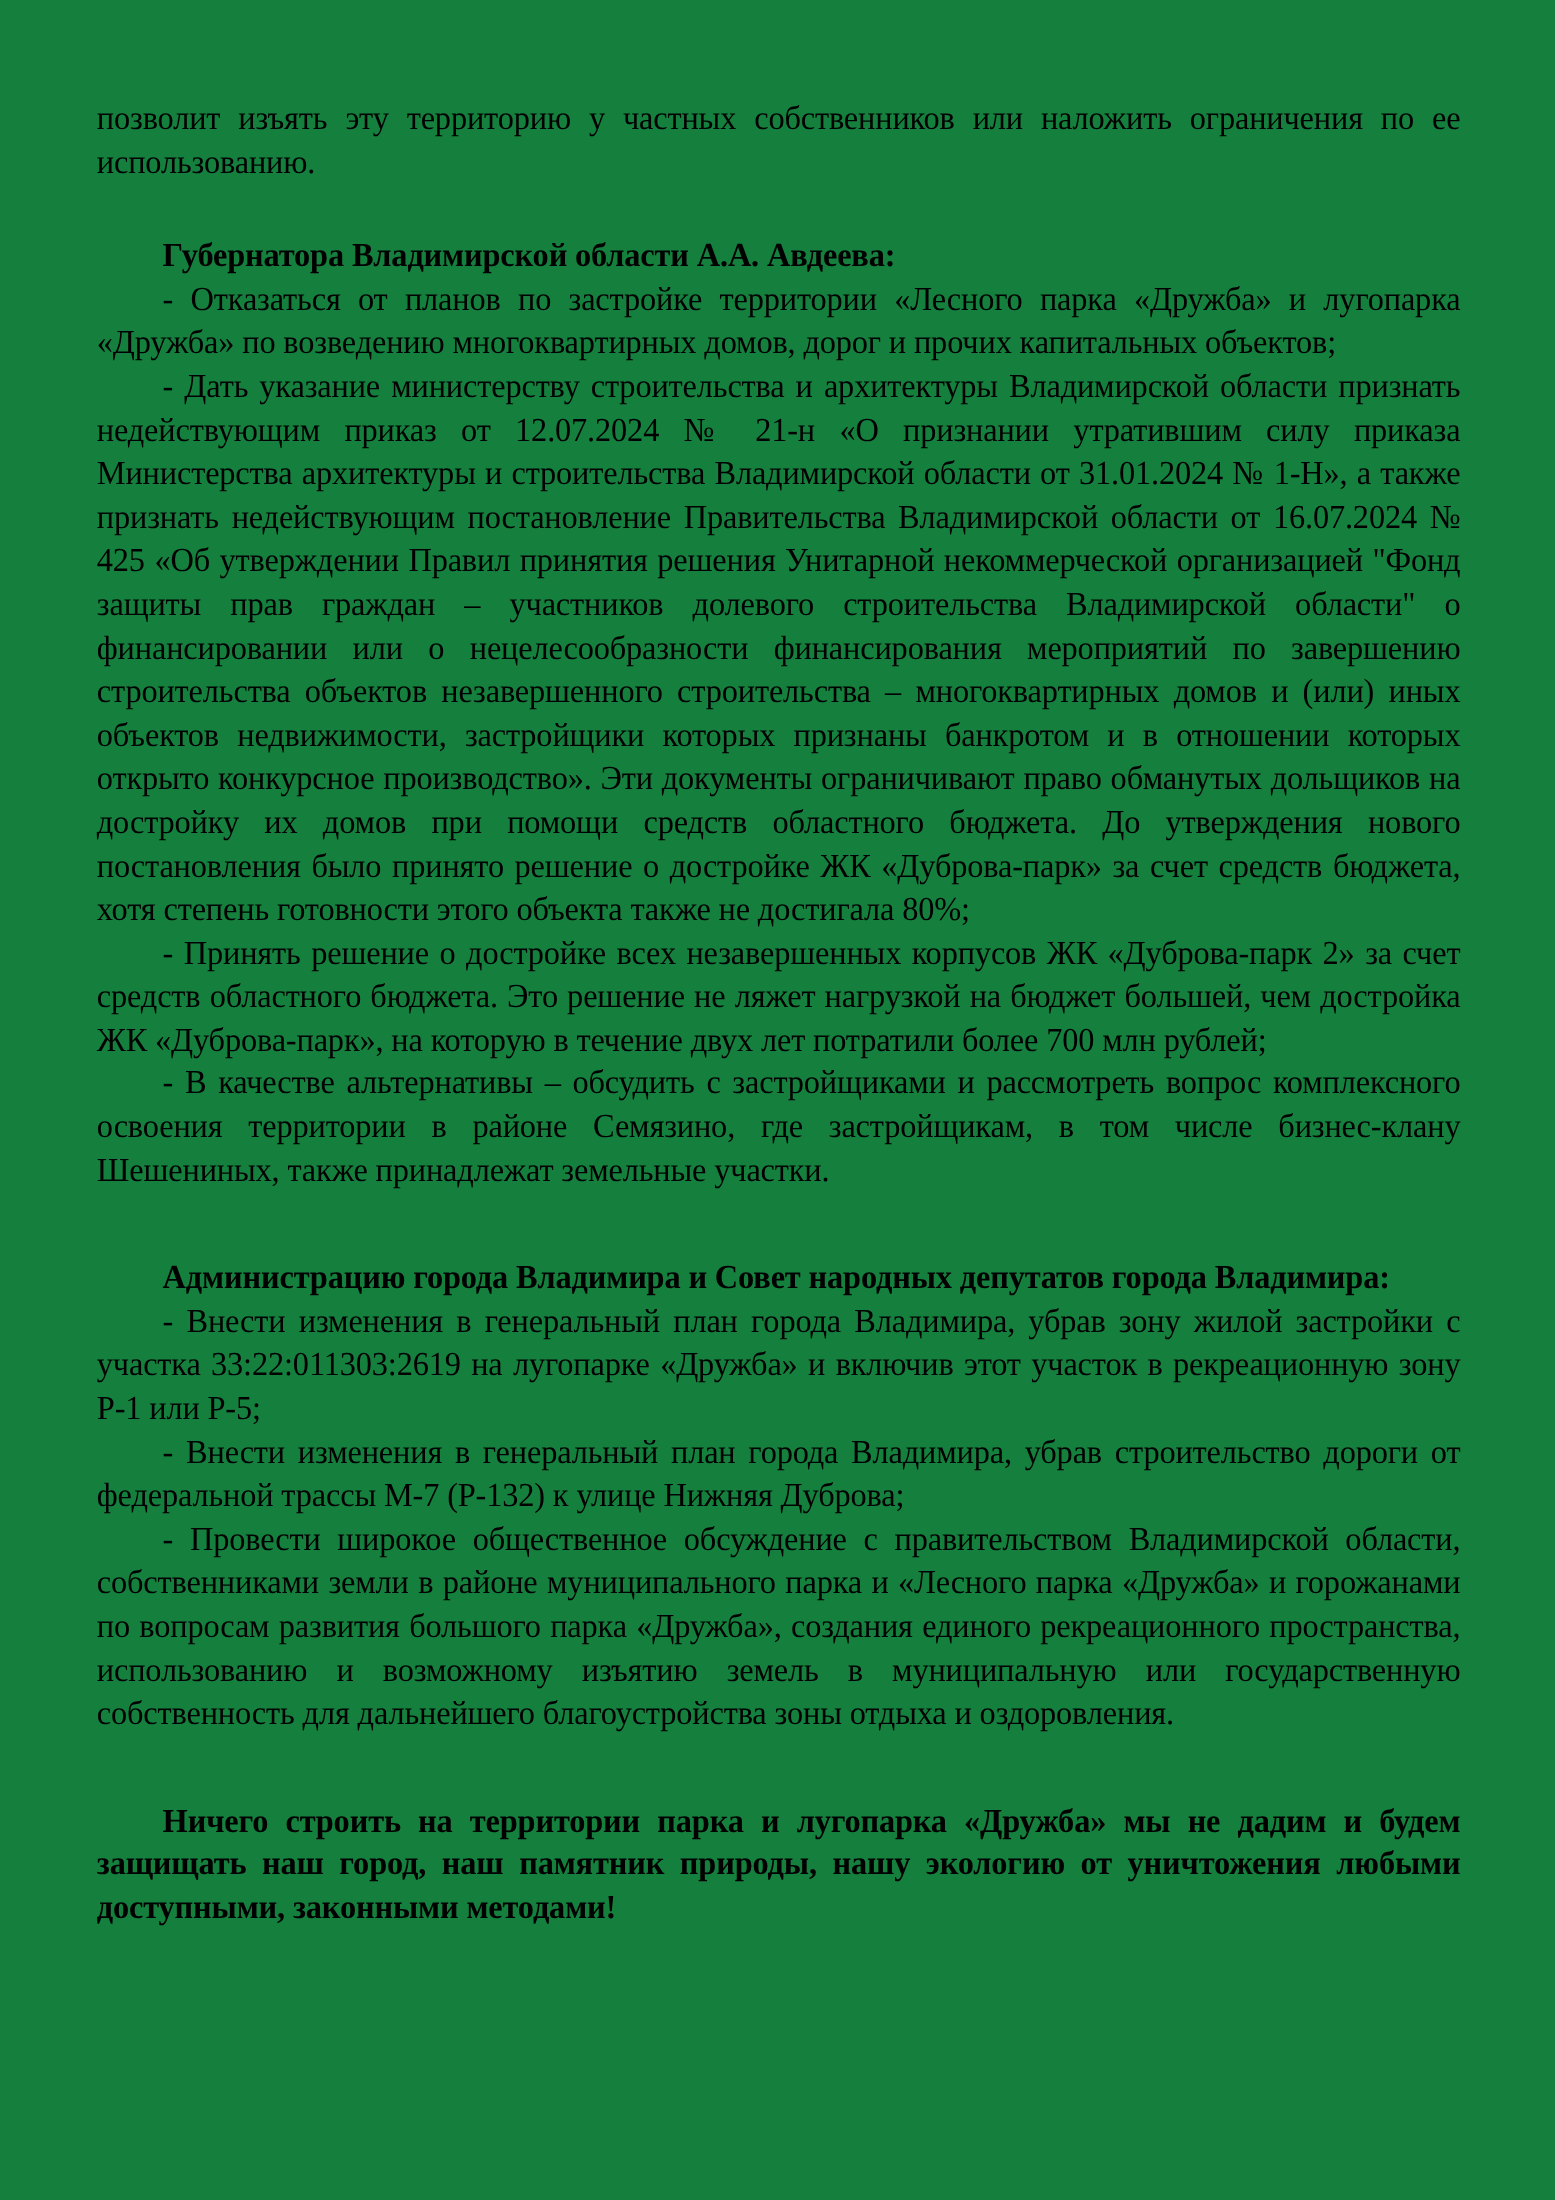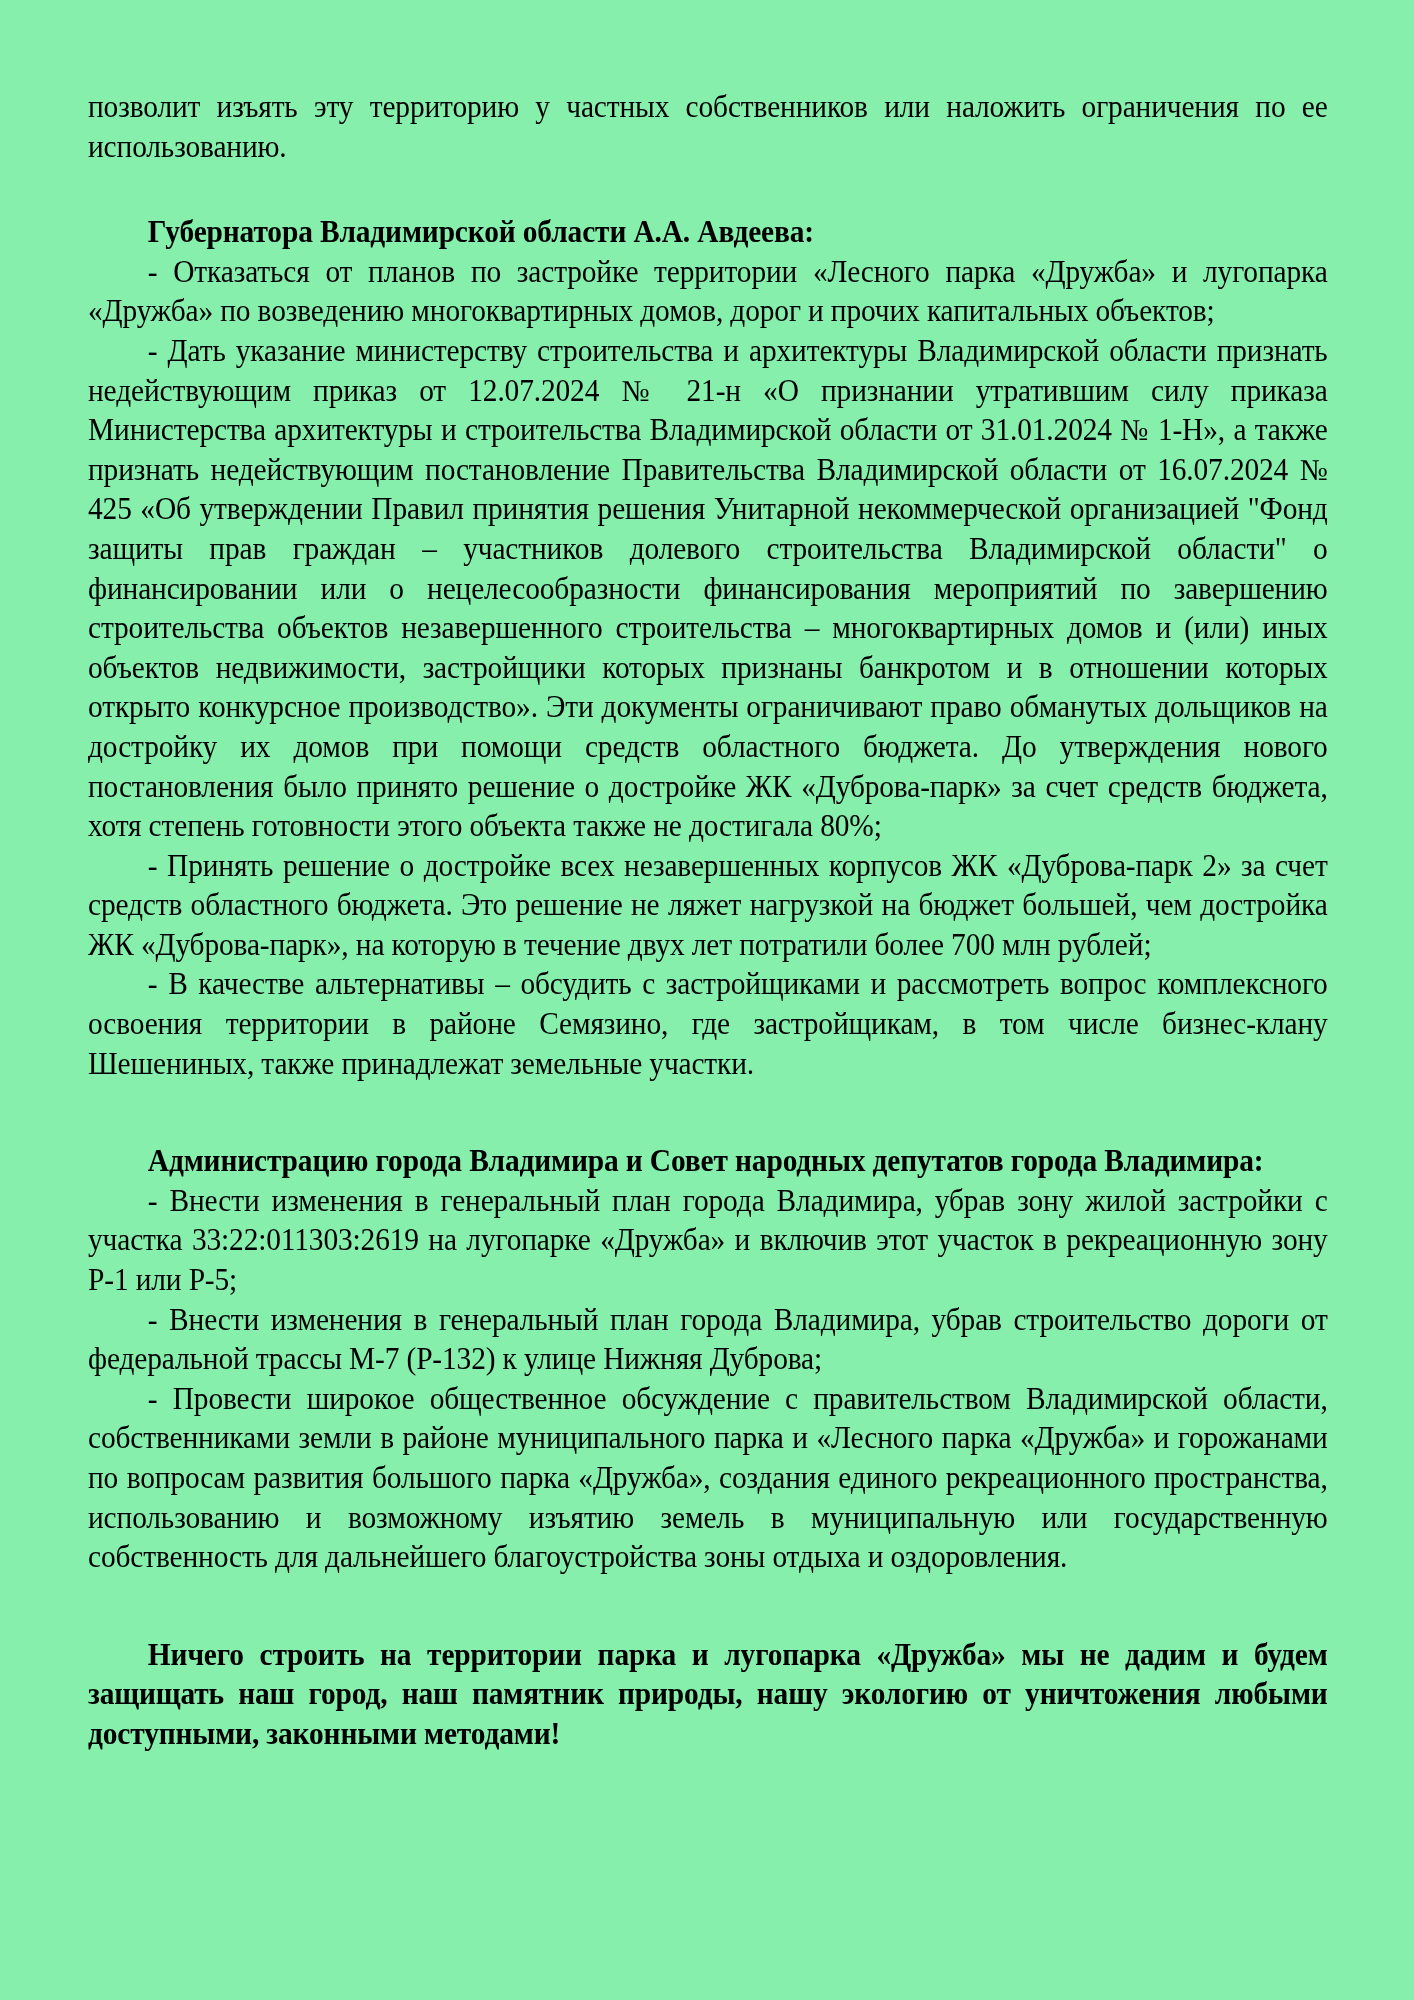--- a/index.html
+++ b/index.html
@@ -11,21 +11,21 @@
     width: 1414px;
     height: 2000px;
     font-family: "Liberation Serif", "DejaVu Serif", serif;
     color: #000000;
     overflow: hidden;
   }
   #page {
     position: relative;
     width: 1414px;
     height: 2000px;
-    background: #86efac;
+    background: #15803d;
     box-sizing: border-box;
     padding: 88px 60px 0 88px;
   }
   .doc-body {
     width: 1240px;
   }
   p {
     margin: 0;
     text-align: justify;
     text-justify: inter-word;

